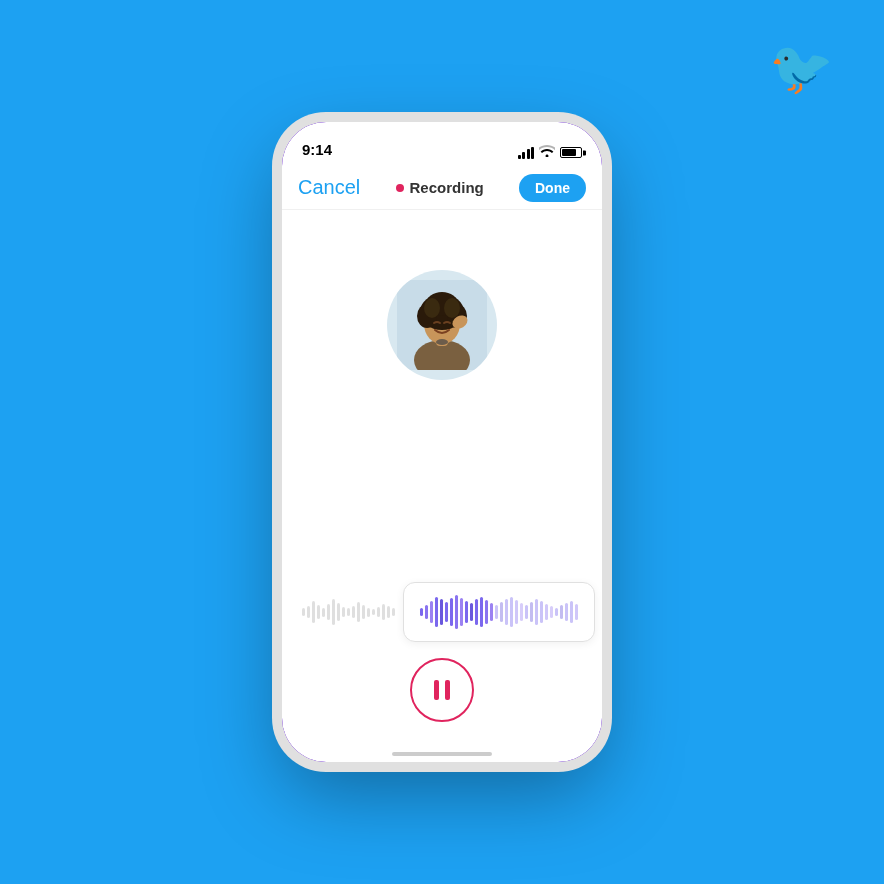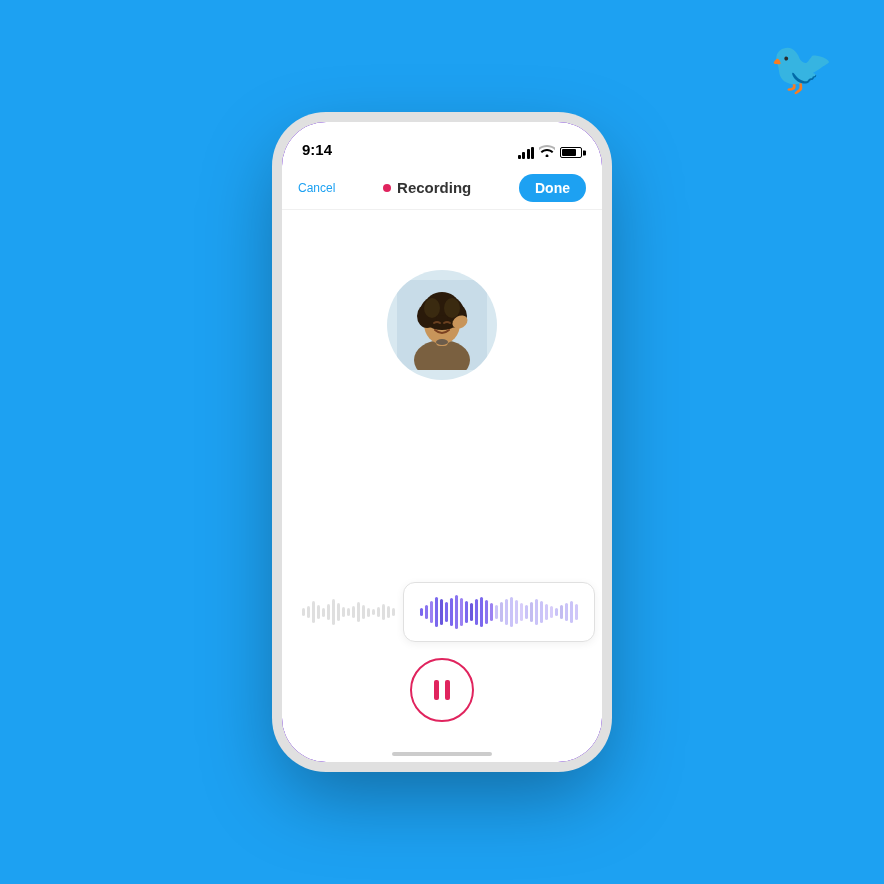--- a/index.html
+++ b/index.html
@@ -138,21 +138,21 @@
       display: flex;
       align-items: center;
       justify-content: space-between;
       padding: 0 16px;
       flex-shrink: 0;
       border-bottom: 1px solid #f0f0f0;
     }
 
     .nav-cancel {
       color: #1DA1F2;
-      font-size: 12px;
+      font-size: 20px;
       font-weight: 400;
       background: none;
       border: none;
       cursor: pointer;
     }
 
     .nav-recording {
       display: flex;
       align-items: center;
       gap: 6px;

